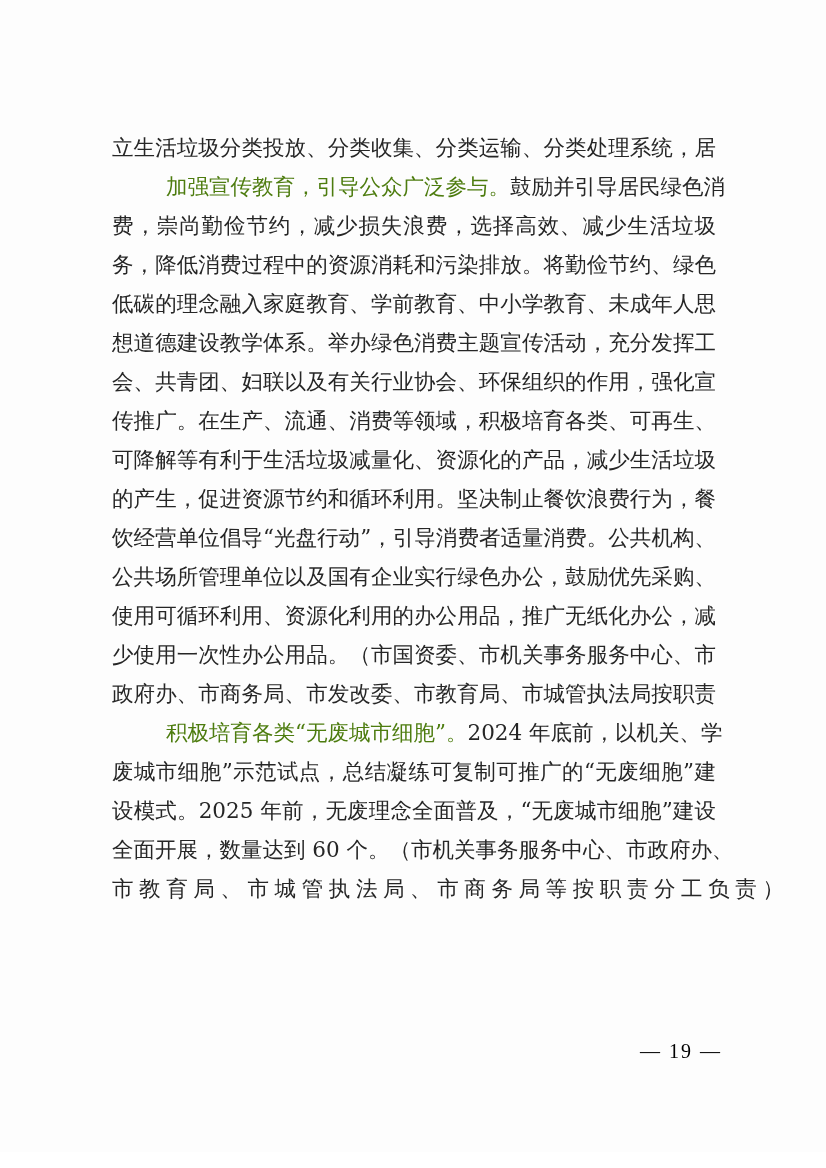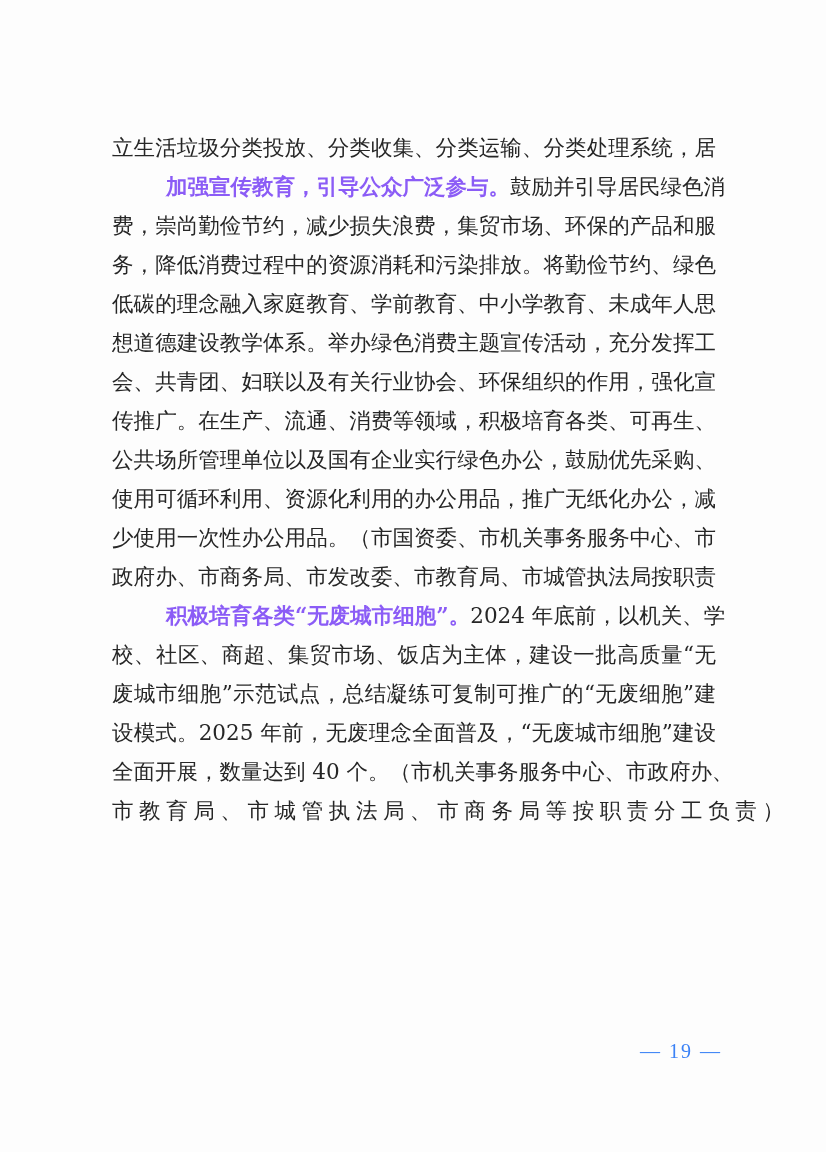--- a/index.html
+++ b/index.html
@@ -35,56 +35,58 @@
     white-space: nowrap;
     letter-spacing: 5.6px;
     color: #262626;
   }
   .line.justify {
     text-align: justify;
     text-align-last: justify;
     letter-spacing: 0;
   }
   .bold {
-    font-weight: bold;
-    color: #8b5cf6;
+    font-weight: normal;
+    color: #4d7c0f;
   }
   .indent {
     display: inline-block;
     width: 54px;
   }
   .page-number {
     position: absolute;
     left: 640px;
     top: 1040px;
     font-size: 20px;
-    color: #3b82f6;
+    color: #000000;
     font-family: "Liberation Serif", "DejaVu Serif", serif;
     letter-spacing: 2px;
   }
 </style>
 </head>
 <body>
 
 <div class="page">
   <div class="body-text">
     <div class="line justify"><span>立生活垃圾分类投放、分类收集、分类运输、分类处理系统，居</span></div>
     <div class="line justify"><span class="indent"></span><span class="bold">加强宣传教育，引导公众广泛参与。</span><span>鼓励并引导居民绿色消</span></div>
-    <div class="line justify"><span>费，崇尚勤俭节约，减少损失浪费，集贸市场、环保的产品和服</span></div>
+    <div class="line justify"><span>费，崇尚勤俭节约，减少损失浪费，选择高效、减少生活垃圾</span></div>
     <div class="line justify"><span>务，降低消费过程中的资源消耗和污染排放。将勤俭节约、绿色</span></div>
     <div class="line justify"><span>低碳的理念融入家庭教育、学前教育、中小学教育、未成年人思</span></div>
     <div class="line justify"><span>想道德建设教学体系。举办绿色消费主题宣传活动，充分发挥工</span></div>
     <div class="line justify"><span>会、共青团、妇联以及有关行业协会、环保组织的作用，强化宣</span></div>
     <div class="line justify"><span>传推广。在生产、流通、消费等领域，积极培育各类、可再生、</span></div>
+    <div class="line justify"><span>可降解等有利于生活垃圾减量化、资源化的产品，减少生活垃圾</span></div>
+    <div class="line justify"><span>的产生，促进资源节约和循环利用。坚决制止餐饮浪费行为，餐</span></div>
+    <div class="line justify"><span>饮经营单位倡导“光盘行动”，引导消费者适量消费。公共机构、</span></div>
     <div class="line justify"><span>公共场所管理单位以及国有企业实行绿色办公，鼓励优先采购、</span></div>
     <div class="line justify"><span>使用可循环利用、资源化利用的办公用品，推广无纸化办公，减</span></div>
     <div class="line justify"><span>少使用一次性办公用品。（市国资委、市机关事务服务中心、市</span></div>
     <div class="line justify"><span>政府办、市商务局、市发改委、市教育局、市城管执法局按职责</span></div>
     <div class="line justify"><span class="indent"></span><span class="bold">积极培育各类“无废城市细胞”。</span><span>2024 年底前，以机关、学</span></div>
-    <div class="line justify"><span>校、社区、商超、集贸市场、饭店为主体，建设一批高质量“无</span></div>
     <div class="line justify"><span>废城市细胞”示范试点，总结凝练可复制可推广的“无废细胞”建</span></div>
     <div class="line justify"><span>设模式。2025 年前，无废理念全面普及，“无废城市细胞”建设</span></div>
-    <div class="line justify"><span>全面开展，数量达到 40 个。（市机关事务服务中心、市政府办、</span></div>
+    <div class="line justify"><span>全面开展，数量达到 60 个。（市机关事务服务中心、市政府办、</span></div>
     <div class="line"><span>市教育局、市城管执法局、市商务局等按职责分工负责）</span></div>
   </div>
 
   <div class="page-number">— 19 —</div>
 </div>
 
 </body></html>

